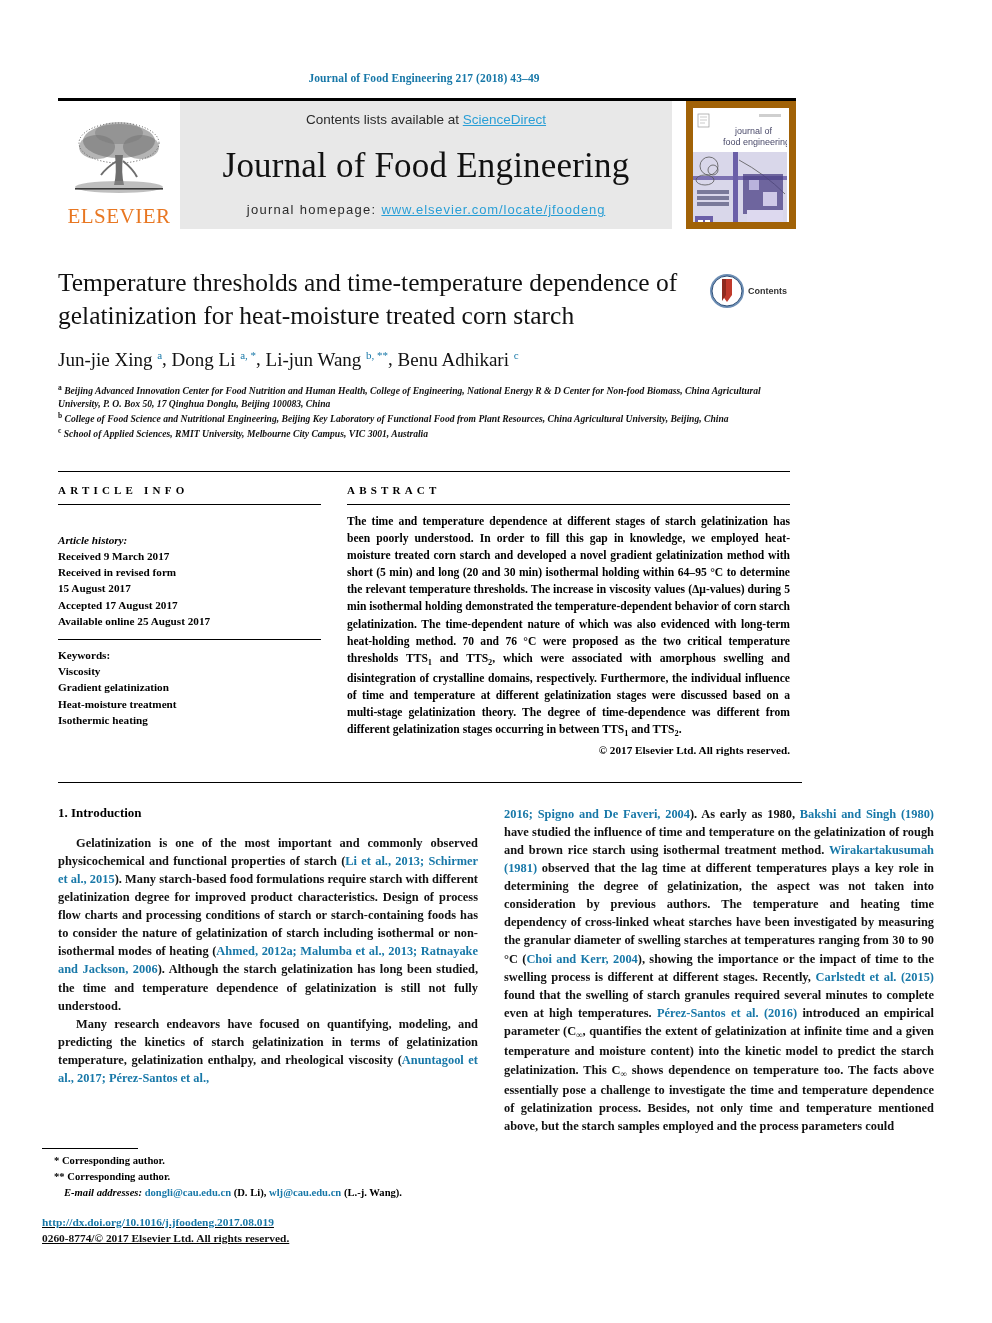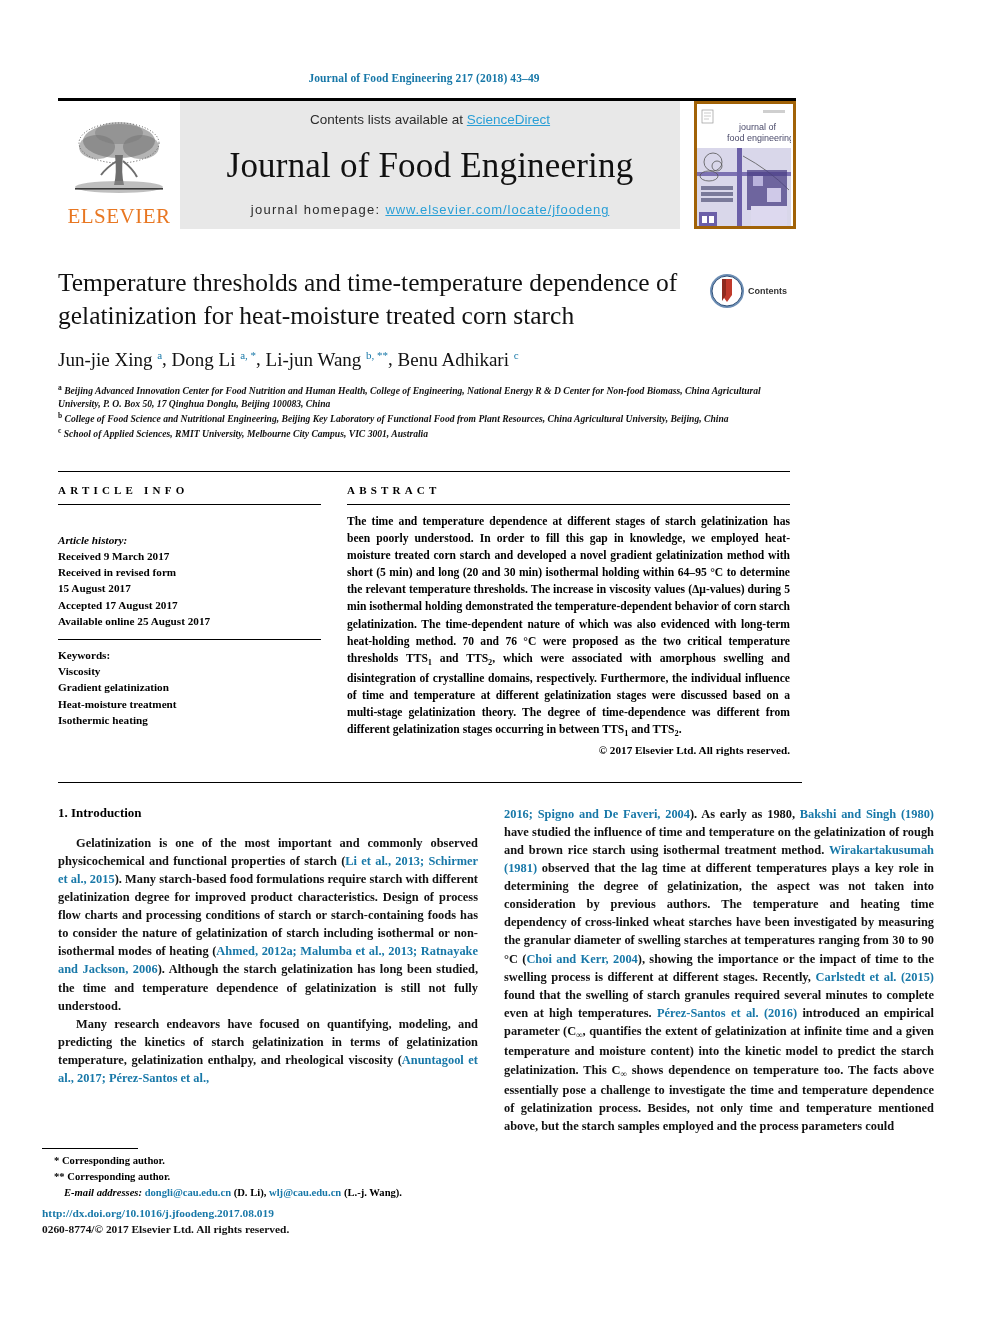--- a/index.html
+++ b/index.html
@@ -86,21 +86,21 @@
     font-family: "Liberation Sans", sans-serif;
     font-size: 13px;
     color: #2b2b2b;
     letter-spacing: 1.3px;
   }
   .homepage-line .url { color: #2a9fd6; letter-spacing: 0.9px; }
   .cover-thumb {
     flex: 0 0 96px;
     width: 96px;
     margin-left: 14px;
-    border: 3px solid #a16207;
+    border: 7px solid #a16207;
     background: #fff;
     position: relative;
     overflow: hidden;
   }
 
   
   .title-block {
     margin: 38px 58px 0 58px;
     position: relative;
   }
@@ -250,21 +250,22 @@
   }
   .fn-email {
     font-size: 10.6px;
     font-weight: bold;
     line-height: 1.5;
     margin-left: 22px;
   }
   .fn-email .em-lab { font-style: italic; }
   .fn-email a, .link { color: #1878a8; text-decoration: none; }
   .doi-block {
-    margin-top: 4px;
+    margin-top: 13px;
+    text-decoration: underline;
   }
   .doi-line {
     font-size: 11.4px;
     font-weight: bold;
     color: #1878a8;
     line-height: 1.45;
   }
   .issn-line {
     font-size: 11.4px;
     font-weight: bold;

